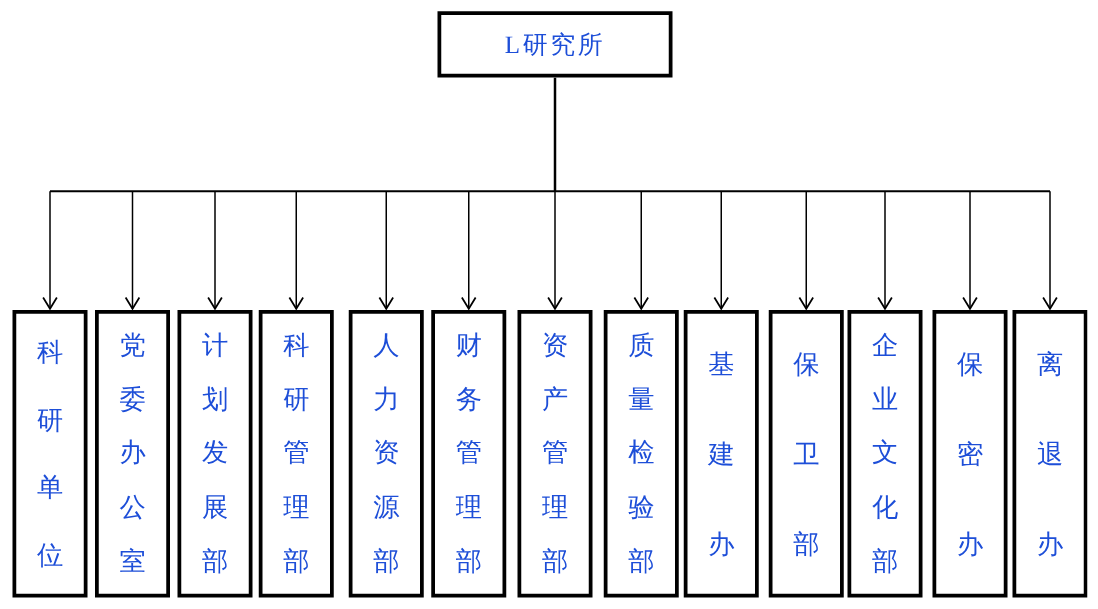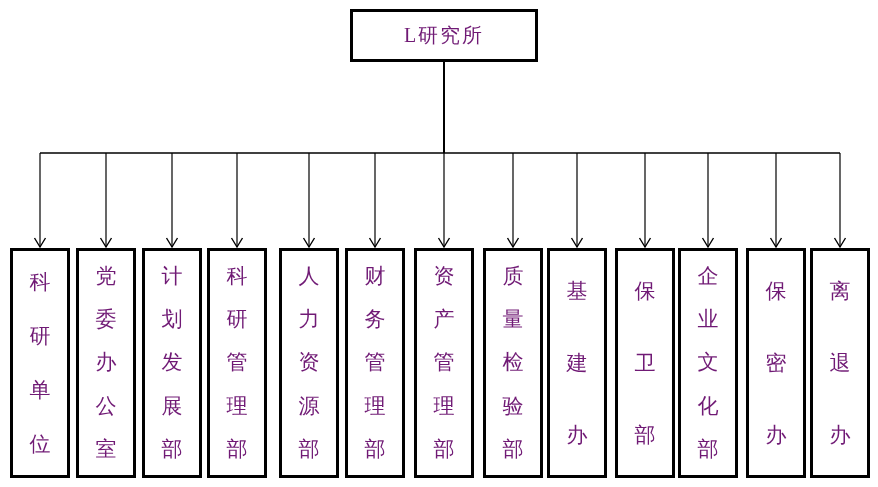--- a/index.html
+++ b/index.html
@@ -6,21 +6,21 @@
     margin: 0;
     padding: 0;
     background: #ffffff;
   }
   .canvas {
     position: relative;
     width: 870px;
     height: 487px;
     background: #ffffff;
     font-family: "Liberation Serif", "DejaVu Serif", serif;
-    color: #701a75;
+    color: #1d4ed8;
     overflow: hidden;
   }
   .connectors {
     position: absolute;
     left: 0;
     top: 0;
     pointer-events: none;
   }
   .root-box {
     position: absolute;

